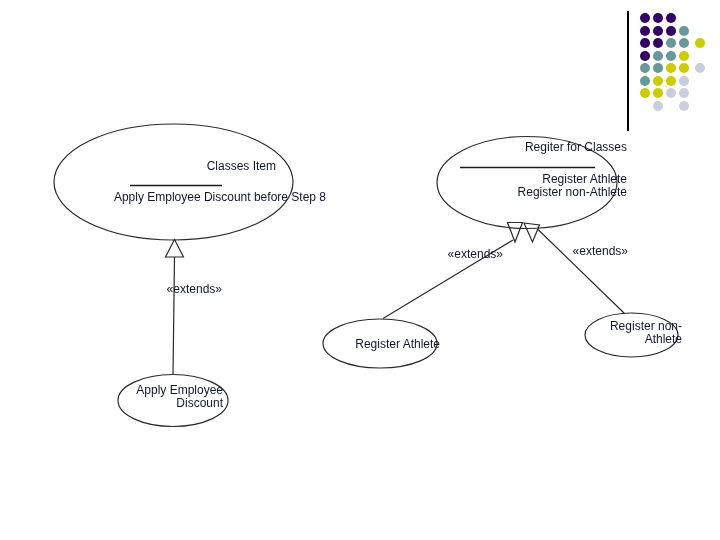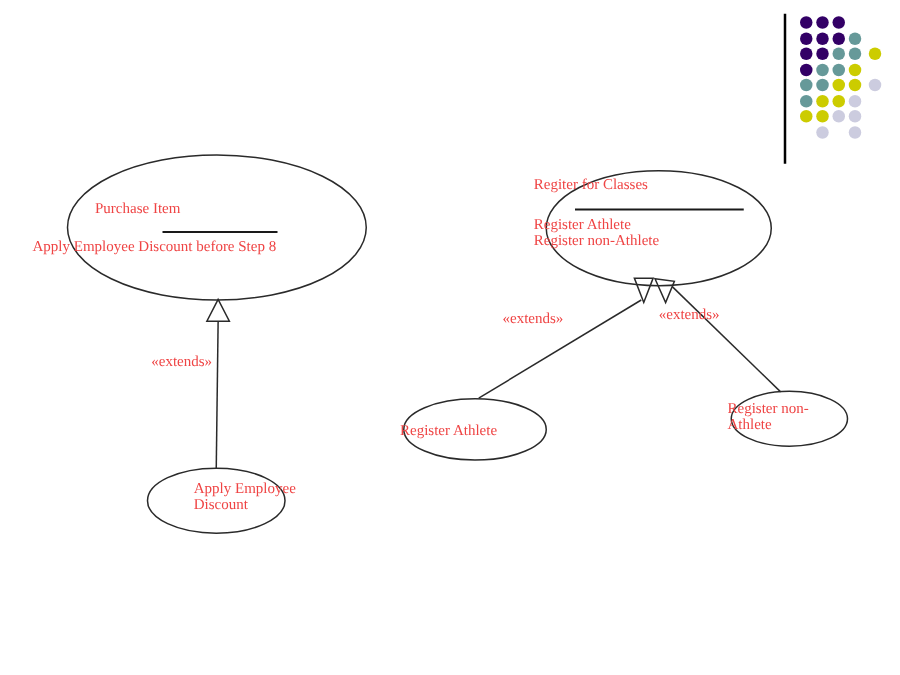--- a/index.html
+++ b/index.html
@@ -2,21 +2,21 @@
 <html style="--stroke: #2a2a2a;"><head>
 <meta charset="utf-8">
 <style>
   html,body { margin:0; padding:0; background:#fff; }
   .slide {
     position:relative; width:720px; height:540px; background:#fff;
     overflow:hidden; font-family:"Liberation Sans", sans-serif; color:#000;
   }
   .txt {
     position:absolute; font-size:12px; line-height:14px;
-    text-align:left; color:#ef4444; white-space:normal;font-family:Liberation Serif, serif;
+    text-align:right; color:#0f172a; white-space:normal;
   }
   .nowrap { white-space:nowrap; }
   .extends { font-size:12px; }
   svg.shapes { position:absolute; left:0; top:0; }
   .shape  { fill:none; stroke:var(--stroke,#2a2a2a); stroke-width:1.2; }
   .tri    { fill:#ffffff; stroke:var(--stroke,#2a2a2a); stroke-width:1.2; }
   .divider{ stroke:#1a1a1a; stroke-width:1.6; }
   .vline  { position:absolute; left:627px; top:11px; width:2px; height:120px; background:#000; }
   #dot-grid { position:absolute; left:640px; top:13px; width:72px; height:100px; }
   .dot { position:absolute; width:10px; height:10px; border-radius:50%; }
@@ -74,24 +74,24 @@
     <ellipse class="shape" cx="173.5" cy="182" rx="119.5" ry="58"></ellipse>
     <ellipse class="shape" cx="173" cy="400.5" rx="55" ry="26"></ellipse>
     <ellipse class="shape" cx="527" cy="182.5" rx="90" ry="46"></ellipse>
     <ellipse class="shape" cx="380" cy="343.5" rx="57" ry="24.5"></ellipse>
     <ellipse class="shape" cx="631.5" cy="335" rx="46.5" ry="22"></ellipse>
 
     <line class="divider" x1="130" y1="185.5" x2="222" y2="185.5"></line>
     <line class="divider" x1="460" y1="167.5" x2="595" y2="167.5"></line>
   </svg>
 
-  <div class="txt" style="left:76px; top:159px; width:200px;">Purchase Item</div>
+  <div class="txt" style="left:76px; top:159px; width:200px;">Classes Item</div>
   <div class="txt nowrap" style="left:26px; top:189.5px; width:300px;">Apply Employee Discount before Step 8</div>
   <div class="txt extends" style="left:121px; top:282px; width:101px;">«extends»</div>
-  <div class="txt" style="left:123px; top:384px; width:100px; line-height:13px;margin-left:32px;">Apply Employee Discount</div>
+  <div class="txt" style="left:123px; top:384px; width:100px; line-height:13px;">Apply Employee Discount</div>
 
   <div class="txt" style="left:427px; top:141px; width:200px; line-height:13px;">Regiter for Classes</div>
   <div class="txt" style="left:427px; top:172.5px; width:200px; line-height:13.5px;">
     <div>Register Athlete</div>
     <div>Register non-Athlete</div>
   </div>
   <div class="txt extends" style="left:402px; top:247px; width:101px;">«extends»</div>
   <div class="txt extends" style="left:527px; top:244px; width:101px;">«extends»</div>
   <div class="txt" style="left:320px; top:337px; width:120px;">Register Athlete</div>
   <div class="txt" style="left:582px; top:320px; width:100px; line-height:13px;">Register non-Athlete</div>

